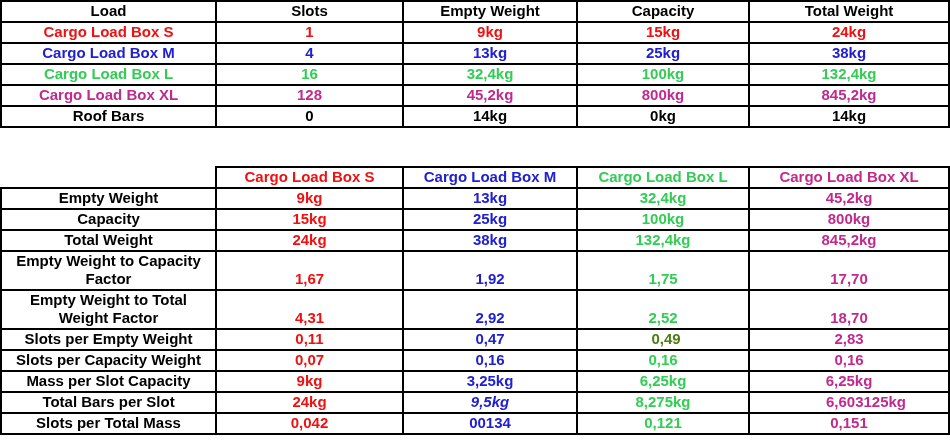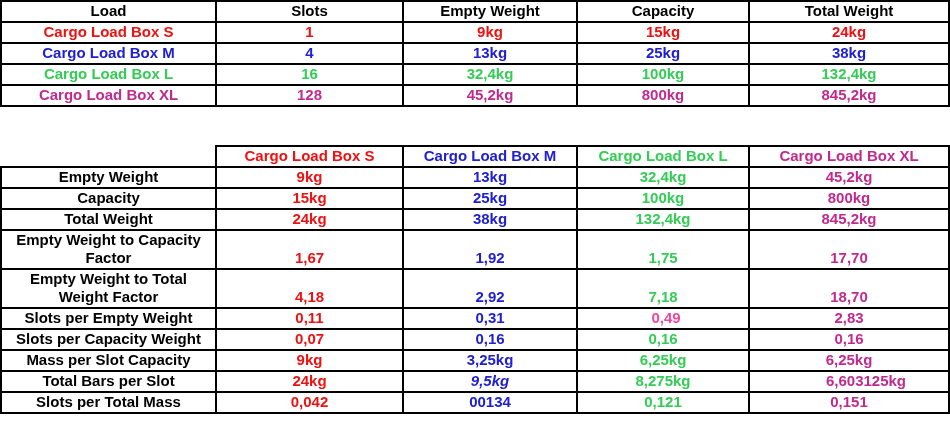--- a/index.html
+++ b/index.html
@@ -81,20 +81,27 @@
           <td style="color: rgb(51, 204, 85);">100kg</td>
           <td style="color: rgb(51, 204, 85);">132,4kg</td>
         </tr>
         <tr class="h-normal">
           <td style="color: rgb(192, 42, 142);">Cargo Load Box XL</td>
           <td style="color: rgb(192, 42, 142);">128</td>
           <td style="color: rgb(192, 42, 142);">45,2kg</td>
           <td style="color: rgb(192, 42, 142);">800kg</td>
           <td style="color: rgb(192, 42, 142);">845,2kg</td>
         </tr>
+        <tr class="h-normal">
+          <td style="color: rgb(0, 0, 0);">Roof Bars</td>
+          <td style="color: rgb(0, 0, 0);">0</td>
+          <td style="color: rgb(0, 0, 0);">14kg</td>
+          <td style="color: rgb(0, 0, 0);">0kg</td>
+          <td style="color: rgb(0, 0, 0);">14kg</td>
+        </tr>
       </tbody>
   </table>
 
   <table id="bottom-table">
     <colgroup>
       <col style="width:215px">
         <col style="width:187px">
         <col style="width:174px">
       <col style="width:172px">
         <col style="width:200px">
@@ -134,30 +141,30 @@
           <th class="tall-label">Empty Weight to Capacity
 Factor</th>
           <td style="color: rgb(238, 17, 17);">1,67</td>
           <td style="color: rgb(32, 32, 208);">1,92</td>
           <td style="color: rgb(51, 204, 85);">1,75</td>
           <td style="color: rgb(192, 42, 142);">17,70</td>
         </tr>
         <tr class="h-tall">
           <th class="tall-label">Empty Weight to Total
 Weight Factor</th>
-          <td style="color: rgb(238, 17, 17);">4,18</td>
+          <td style="color: rgb(238, 17, 17);">4,31</td>
           <td style="color: rgb(32, 32, 208);">2,92</td>
-          <td style="color: rgb(51, 204, 85);">7,18</td>
+          <td style="color: rgb(51, 204, 85);">2,52</td>
           <td style="color: rgb(192, 42, 142);">18,70</td>
         </tr>
         <tr class="h-normal">
           <th class="">Slots per Empty Weight</th>
           <td style="color: rgb(238, 17, 17);">0,11</td>
-          <td style="color: rgb(32, 32, 208);">0,31</td>
-          <td style="color: #ec4899; padding-left: 8px;">0,49</td>
+          <td style="color: rgb(32, 32, 208);">0,47</td>
+          <td style="color: #4d7c0f; padding-left: 8px;">0,49</td>
           <td style="color: rgb(192, 42, 142);">2,83</td>
         </tr>
         <tr class="h-normal">
           <th class="">Slots per Capacity Weight</th>
           <td style="color: rgb(238, 17, 17);">0,07</td>
           <td style="color: rgb(32, 32, 208);">0,16</td>
           <td style="color: rgb(51, 204, 85);">0,16</td>
           <td style="color: rgb(192, 42, 142);">0,16</td>
         </tr>
         <tr class="h-normal">

